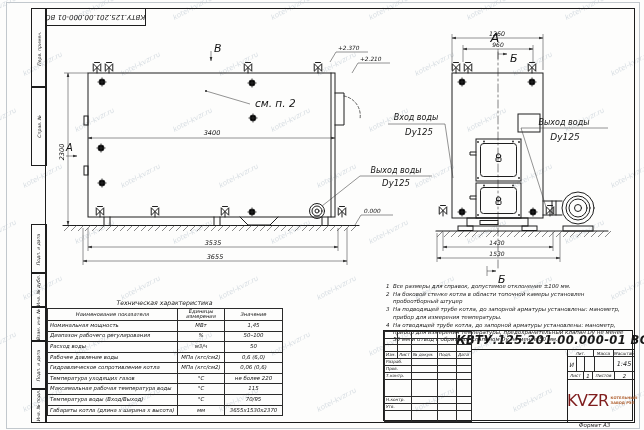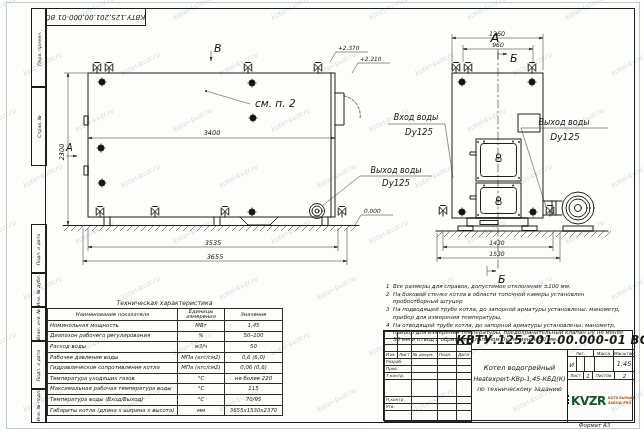--- a/index.html
+++ b/index.html
@@ -75,21 +75,21 @@
   .mass-c{width:20px;border-right:.8px solid #2a2a2a;margin-left:8.6px;border-left:.8px solid #2a2a2a;}
   .scale-c{flex:1;font-size:6.5px;display:flex;align-items:center;justify-content:center;}
   .tbr-row3{display:flex;height:8px;border-bottom:.8px solid #2a2a2a;font-size:4.3px;}
   .tbr-row3 div{display:flex;align-items:center;justify-content:center;}
   .sh-l{width:16px;border-right:.8px solid #2a2a2a;}
   .sh-v{width:9px;border-right:.8px solid #2a2a2a;font-size:5.4px;}
   .shs-l{width:22px;border-right:.8px solid #2a2a2a;}
   .shs-v{flex:1;font-size:5.4px;}
   .tbr-logo{height:41px;display:flex;align-items:center;justify-content:center;gap:2px;}
   .logo-bars{width:7px;height:11px;background:repeating-linear-gradient(180deg,#111 0 2px,transparent 2px 3.6px);}
-  .logo-text{font-size:12px;font-weight:bold;font-style:normal;color:#14532d;letter-spacing:-.5px;}
+  .logo-text{font-size:16px;font-weight:normal;font-style:normal;color:#7f1d1d;letter-spacing:-.5px;}
   .logo-cap{font-size:3.6px;line-height:1.15;color:#b06030;font-style:normal;font-weight:bold;}
   .format{position:absolute;left:556px;top:422px;width:77px;text-align:center;
     font-size:5.5px;font-style:italic;z-index:3;}
 </style>
 </head>
 <body>
 
 <div class="sheet">
 
   <div id="watermarks">
@@ -502,25 +502,20 @@
           </tr>
       <tr>
             <td colspan="2"></td>
             <td></td>
             <td></td>
             <td></td>
           </tr>
     </tbody>
       </table>
 
-    <div class="tb-desc">
-      <span class="d1">Котел водогрейный</span>
-      <span class="d2">Heatexpert-КВр-1,45-КБД(К)</span>
-      <span class="d3">по техническому заданию</span>
-    </div>
 
     <div class="tb-right">
       <div class="tbr-row1">
         <div class="lit-l">Лит.</div>
         <div class="mass-l">Масса</div>
         <div class="scale-l">Масштаб</div>
       </div>
       <div class="tbr-row2">
         <div class="lit-c">И</div>
         <div class="lit-c"></div>

